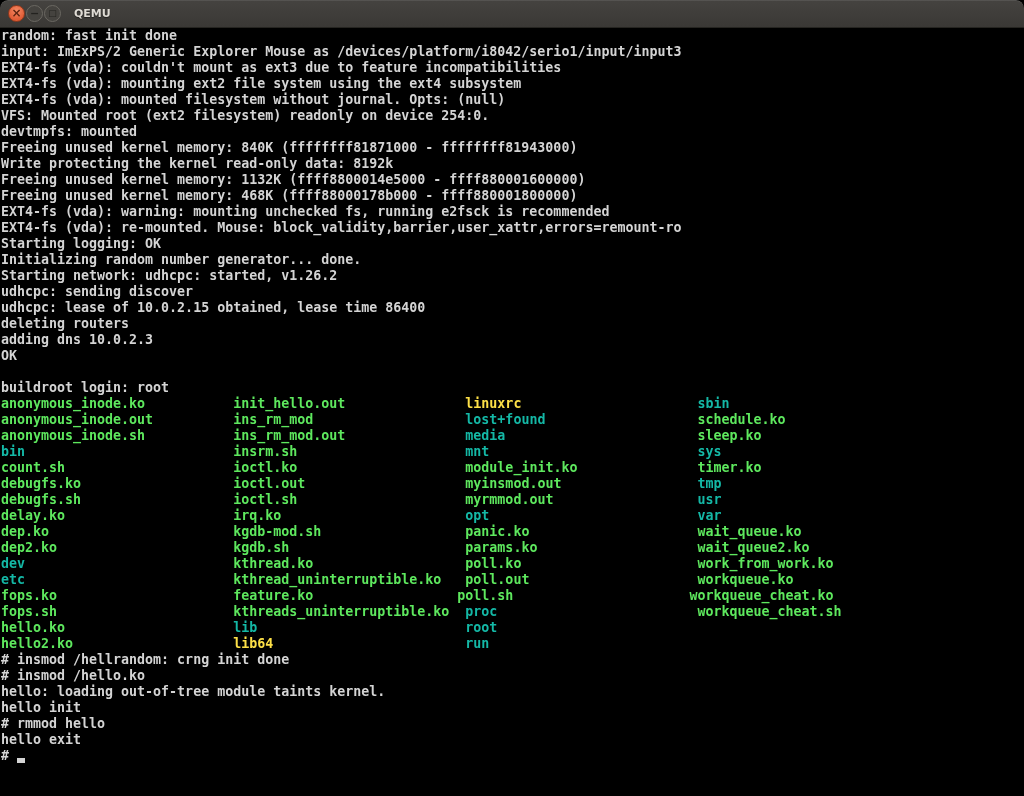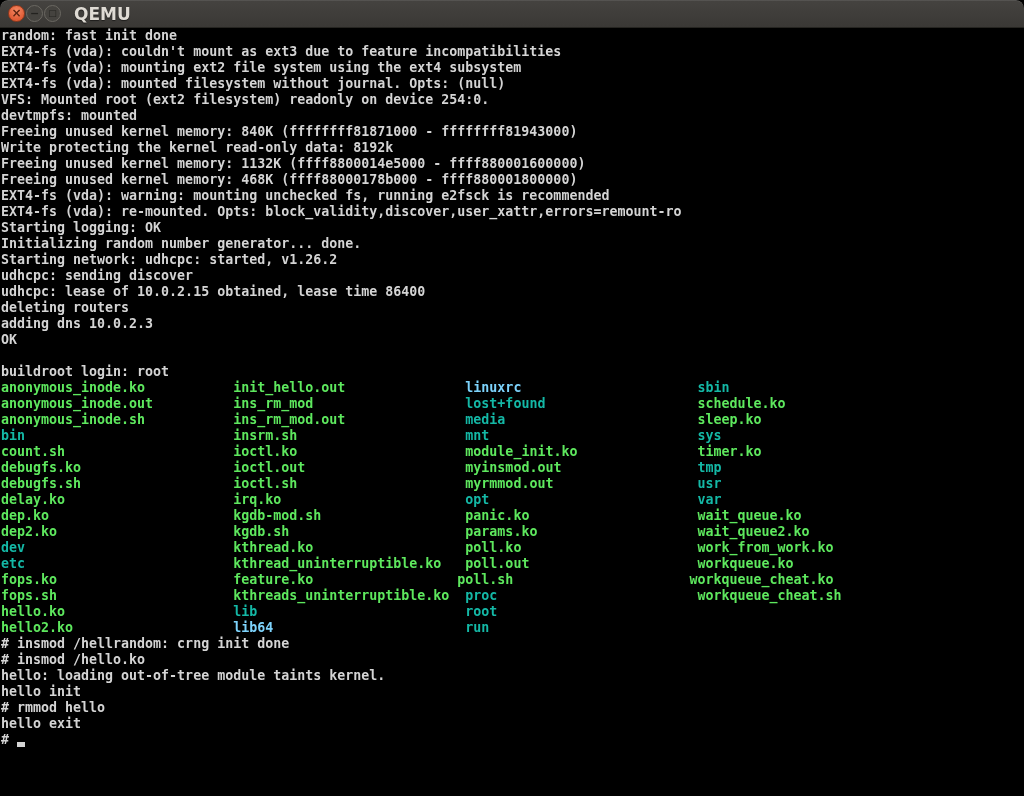--- a/index.html
+++ b/index.html
@@ -27,33 +27,33 @@
     background:radial-gradient(circle at 50% 32%,#f58a64,#e2603a 62%,#d5532d);
     border:1px solid #93391c;
   }
   .btn-close .glyph{color:#5e2411;font-size:12px;margin-top:-1px;}
   .btn-gray{
     margin-left:1px;background:#45433f;border:1px solid #6b6862;
   }
   .btn-gray .glyph{color:#23221f;}
   .btn-max .glyph{font-size:9px;}
   .title-text{
-    color:#dfdbd4;font-size:17px;font-weight:bold;margin-left:13px;
+    color:#dfdbd4;font-size:11px;font-weight:bold;margin-left:13px;
     text-shadow:0 1px 1px rgba(0,0,0,.5);
   }
   .terminal{
     width:1024px;height:768px;background:#000;overflow:hidden;
     font-family:"DejaVu Sans Mono",monospace;
     font-size:13.3px;font-weight:bold;line-height:16px;
     padding-left:1px;box-sizing:border-box;
   }
   .line{height:16px;white-space:pre;color:#d4d4d4;position:relative;}
   .exec{color:#5ee85e;text-align:center;}
   .dir{color:#14b8a6;}
-  .link{color:#7dd3fc;}
+  .link{color:#fde047;}
   .cursor{
     position:absolute;left:16px;bottom:1px;width:8px;height:5px;
     background:#d4d4d4;
   }
 </style>
 </head>
 <body>
 
 <div class="window">
   <div class="titlebar">
@@ -63,31 +63,32 @@
     <div class="tb-btn btn-gray">
       <span class="glyph">−</span>
     </div>
     <div class="tb-btn btn-gray btn-max">
       <span class="glyph">□</span>
     </div>
     <span class="title-text">QEMU</span>
   </div>
   <div class="terminal" id="term">
       <div class="line">random: fast init done</div>
+      <div class="line">input: ImExPS/2 Generic Explorer Mouse as /devices/platform/i8042/serio1/input/input3</div>
       <div class="line">EXT4-fs (vda): couldn't mount as ext3 due to feature incompatibilities</div>
       <div class="line">EXT4-fs (vda): mounting ext2 file system using the ext4 subsystem</div>
       <div class="line">EXT4-fs (vda): mounted filesystem without journal. Opts: (null)</div>
       <div class="line">VFS: Mounted root (ext2 filesystem) readonly on device 254:0.</div>
       <div class="line">devtmpfs: mounted</div>
       <div class="line">Freeing unused kernel memory: 840K (ffffffff81871000 - ffffffff81943000)</div>
       <div class="line">Write protecting the kernel read-only data: 8192k</div>
       <div class="line">Freeing unused kernel memory: 1132K (ffff8800014e5000 - ffff880001600000)</div>
       <div class="line">Freeing unused kernel memory: 468K (ffff88000178b000 - ffff880001800000)</div>
       <div class="line">EXT4-fs (vda): warning: mounting unchecked fs, running e2fsck is recommended</div>
-      <div class="line">EXT4-fs (vda): re-mounted. Opts: block_validity,discover,user_xattr,errors=remount-ro</div>
+      <div class="line">EXT4-fs (vda): re-mounted. Mouse: block_validity,barrier,user_xattr,errors=remount-ro</div>
       <div class="line">Starting logging: OK</div>
       <div class="line">Initializing random number generator... done.</div>
       <div class="line">Starting network: udhcpc: started, v1.26.2</div>
       <div class="line">udhcpc: sending discover</div>
       <div class="line">udhcpc: lease of 10.0.2.15 obtained, lease time 86400</div>
       <div class="line">deleting routers</div>
       <div class="line">adding dns 10.0.2.3</div>
       <div class="line">OK</div>
       <div class="line"></div>
       <div class="line">buildroot login: root</div>

